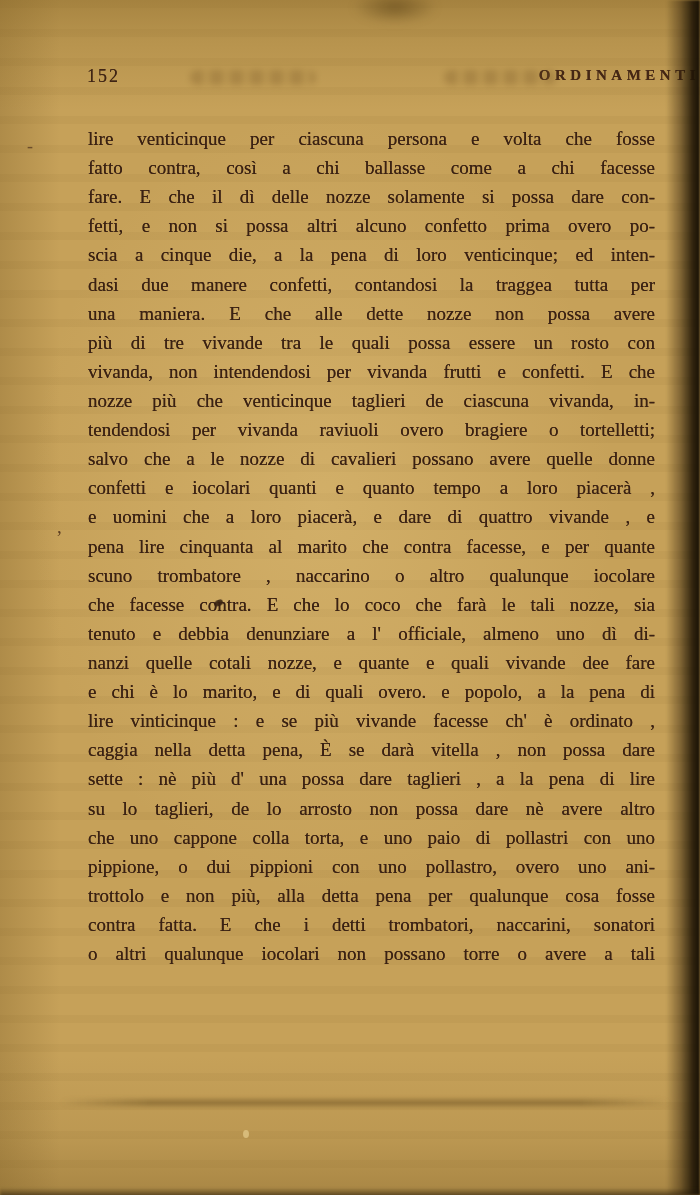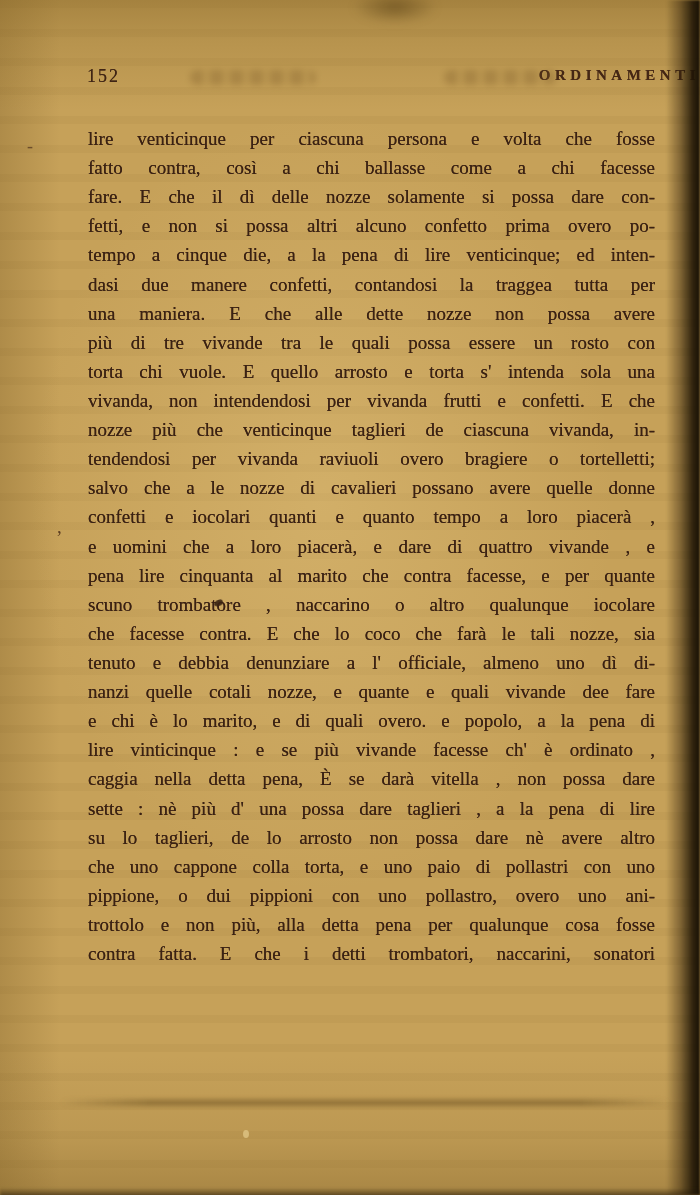--- a/index.html
+++ b/index.html
@@ -110,44 +110,44 @@
   <div class="margin-dash">-</div>
   <div class="margin-comma">,</div>
   <div class="ink-blot"></div>
   <div class="speck"></div>
 
   <div class="body-text">
       <div class="line">lire venticinque per ciascuna persona e volta che fosse</div>
       <div class="line">fatto contra, così a chi ballasse come a chi facesse</div>
       <div class="line">fare. E che il dì delle nozze solamente si possa dare con-</div>
       <div class="line">fetti, e non si possa altri alcuno confetto prima overo po-</div>
-      <div class="line">tempo a cinque die, a la pena di lire venticinque; ed inten-</div>
+      <div class="line">scia a cinque die, a la pena di loro venticinque; ed inten-</div>
       <div class="line">dasi due manere confetti, contandosi la traggea tutta per</div>
       <div class="line">una maniera. E che alle dette nozze non possa avere</div>
       <div class="line">più di tre vivande tra le quali possa essere un rosto con</div>
-      <div class="line">torta chi vuole. E quello arrosto e torta s' intenda sola una</div>
       <div class="line">vivanda, non intendendosi per vivanda frutti e confetti. E che</div>
       <div class="line">nozze più che venticinque taglieri de ciascuna vivanda, in-</div>
       <div class="line">tendendosi per vivanda raviuoli overo bragiere o tortelletti;</div>
       <div class="line">salvo che a le nozze di cavalieri possano avere quelle donne</div>
       <div class="line">confetti e iocolari quanti e quanto tempo a loro piacerà ,</div>
       <div class="line">e uomini che a loro piacerà, e dare di quattro vivande , e</div>
       <div class="line">pena lire cinquanta al marito che contra facesse, e per quante</div>
       <div class="line">scuno trombatore , naccarino o altro qualunque iocolare</div>
       <div class="line">che facesse contra. E che lo coco che farà le tali nozze, sia</div>
       <div class="line">tenuto e debbia denunziare a l' officiale, almeno uno dì di-</div>
       <div class="line">nanzi quelle cotali nozze, e quante e quali vivande dee fare</div>
       <div class="line">e chi è lo marito, e di quali overo. e popolo, a la pena di</div>
       <div class="line">lire vinticinque : e se più vivande facesse ch' è ordinato ,</div>
       <div class="line">caggia nella detta pena, È se darà vitella , non possa dare</div>
       <div class="line">sette : nè più d' una possa dare taglieri , a la pena di lire</div>
       <div class="line">su lo taglieri, de lo arrosto non possa dare nè avere altro</div>
       <div class="line">che uno cappone colla torta, e uno paio di pollastri con uno</div>
       <div class="line">pippione, o dui pippioni con uno pollastro, overo uno ani-</div>
       <div class="line">trottolo e non più, alla detta pena per qualunque cosa fosse</div>
       <div class="line">contra fatta. E che i detti trombatori, naccarini, sonatori</div>
+      <div class="line">o altri qualunque iocolari non possano torre o avere a tali</div>
     </div>
 
   <div class="smudge-bottomline"></div>
   <div class="edge-right"></div>
   <div class="edge-bottom"></div>
 
 </div>
 
 </body></html>

